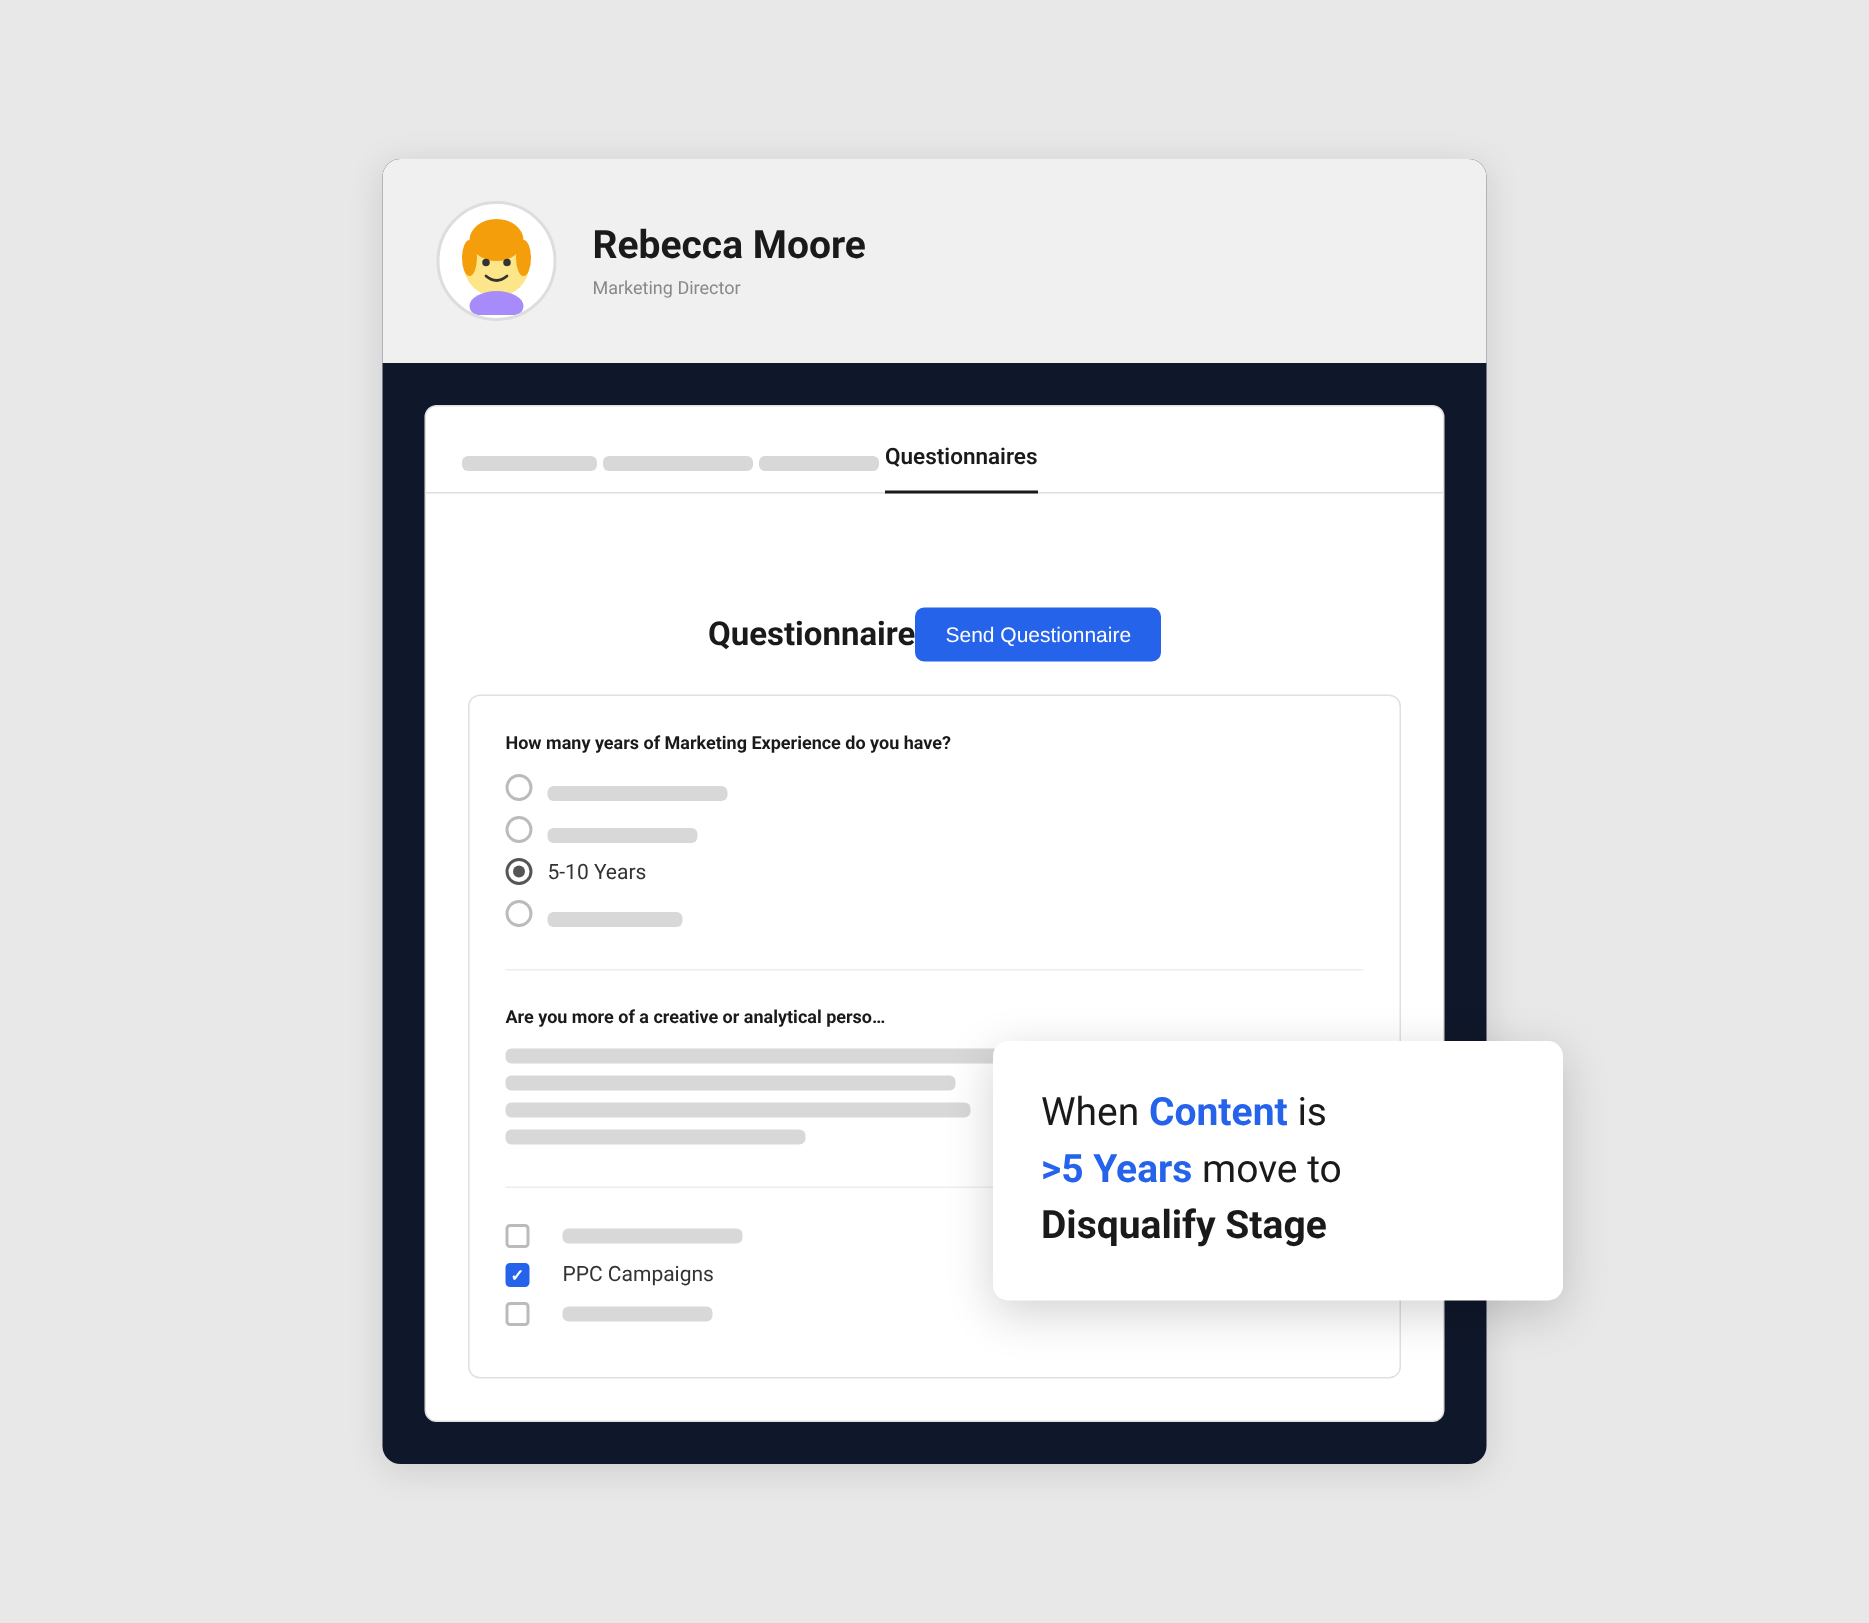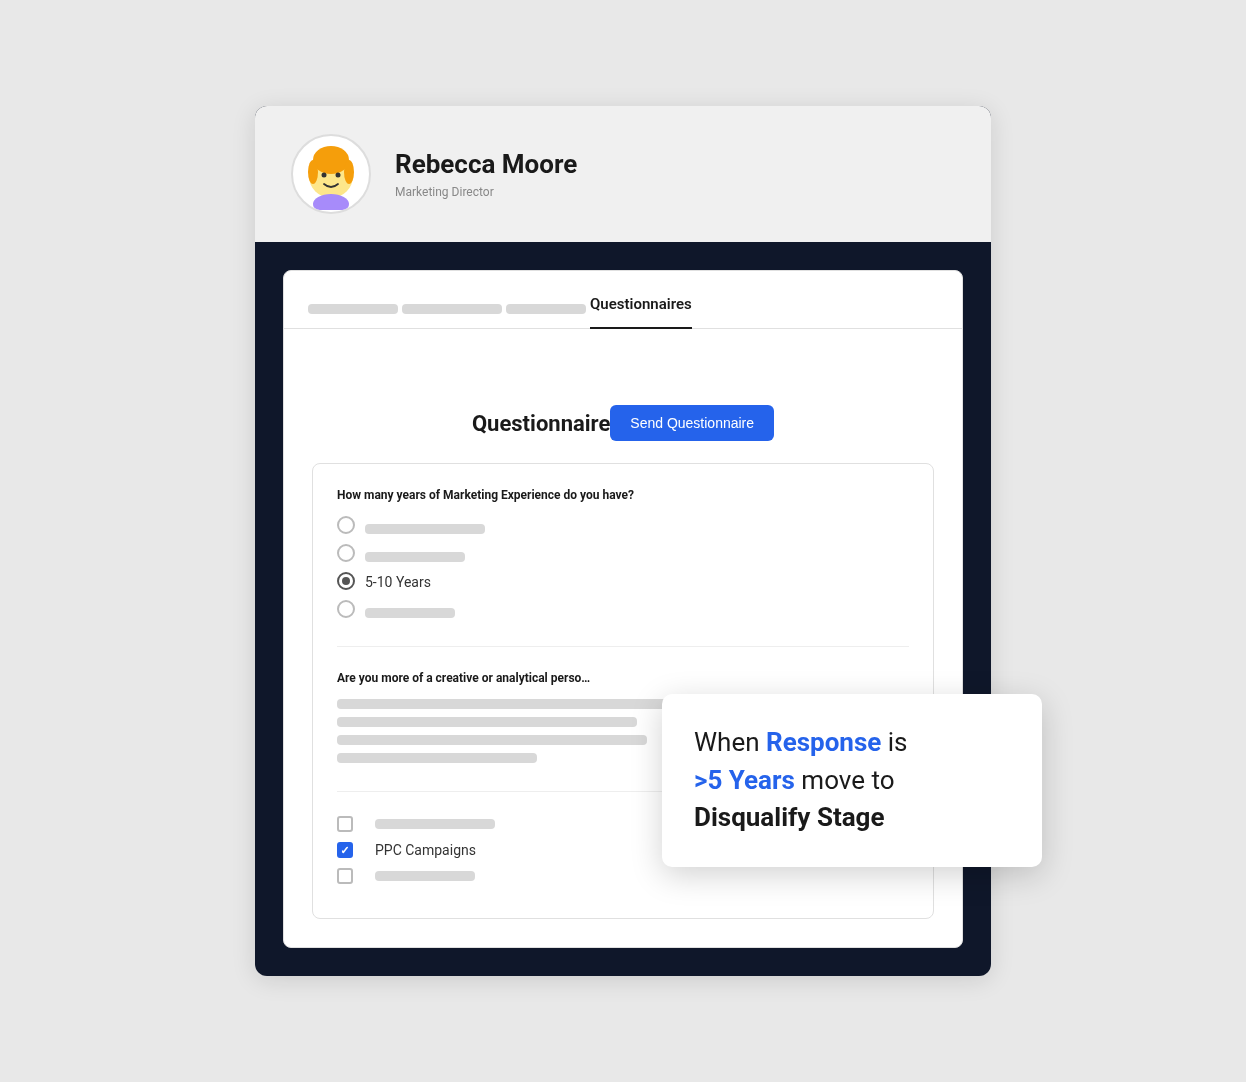--- a/index.html
+++ b/index.html
@@ -366,21 +366,21 @@
             <div class="checkbox-box"></div>
             <div class="placeholder-bar" style="width:100px;"></div>
           </div>
         </div>
 
       </div>
     </div>
 
     <div class="tooltip-card">
       <div class="tooltip-text">
-        <span>When </span><span class="highlight-blue">Response</span><span> is</span>
+        <span>When </span><span class="highlight-blue">Content</span><span> is</span>
         <br>
         <span class="highlight-blue">&gt;5 Years</span><span> move to</span>
         <br>
         <span class="highlight-bold">Disqualify Stage</span>
       </div>
     </div>
 
   </div>
 </div>
 

